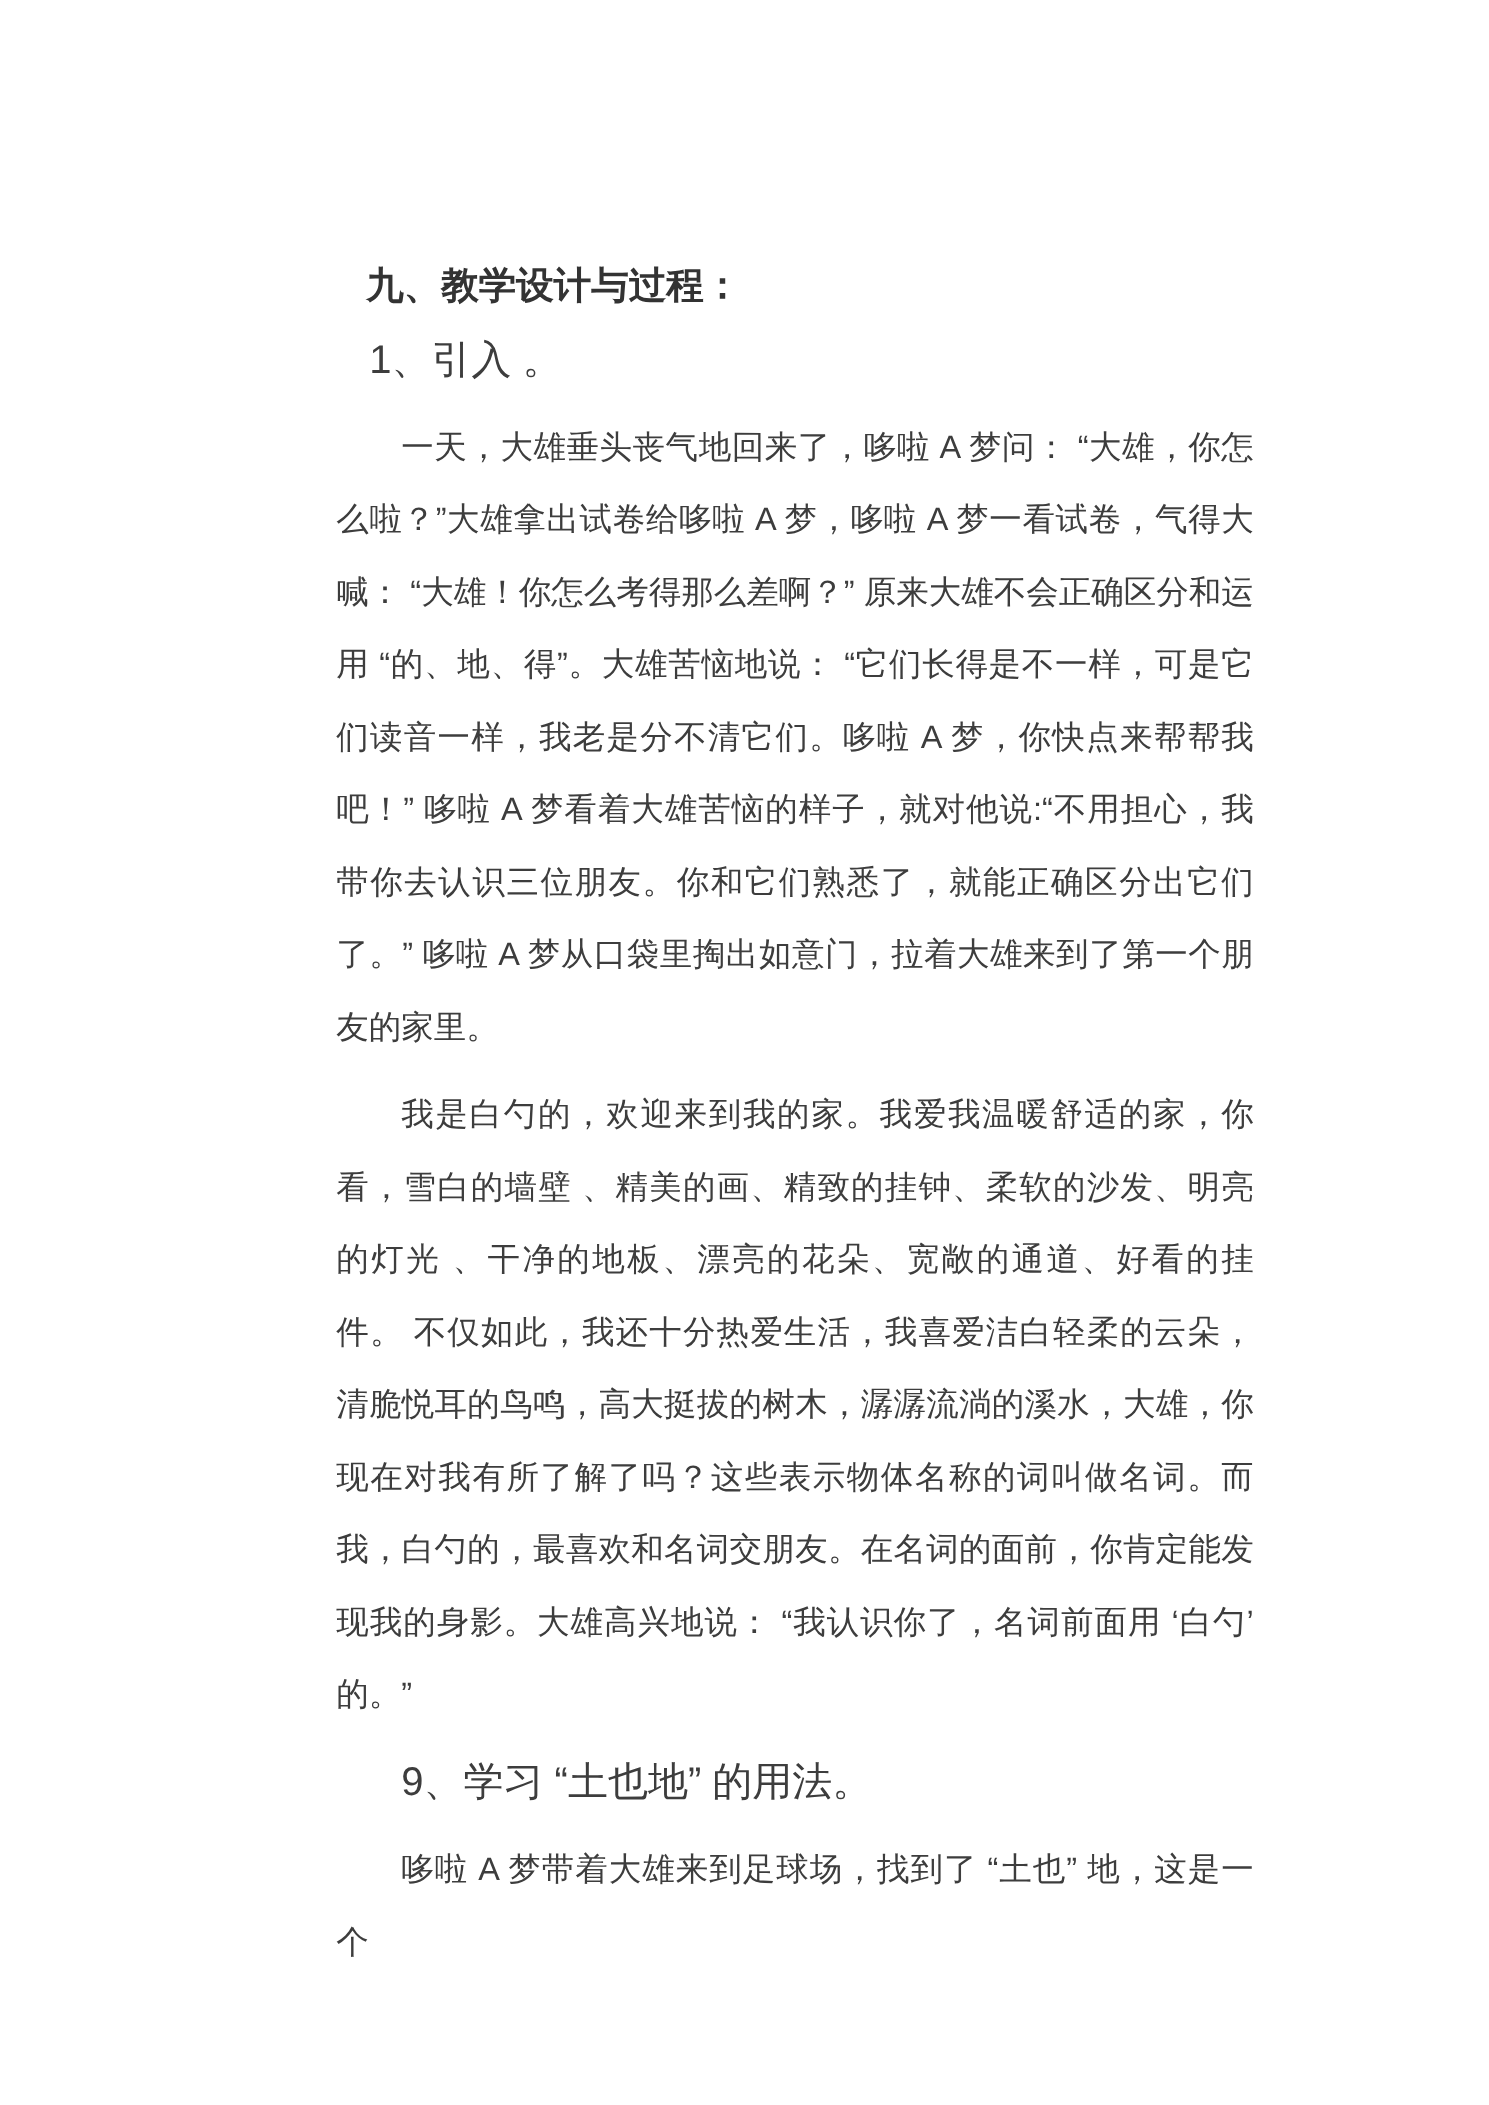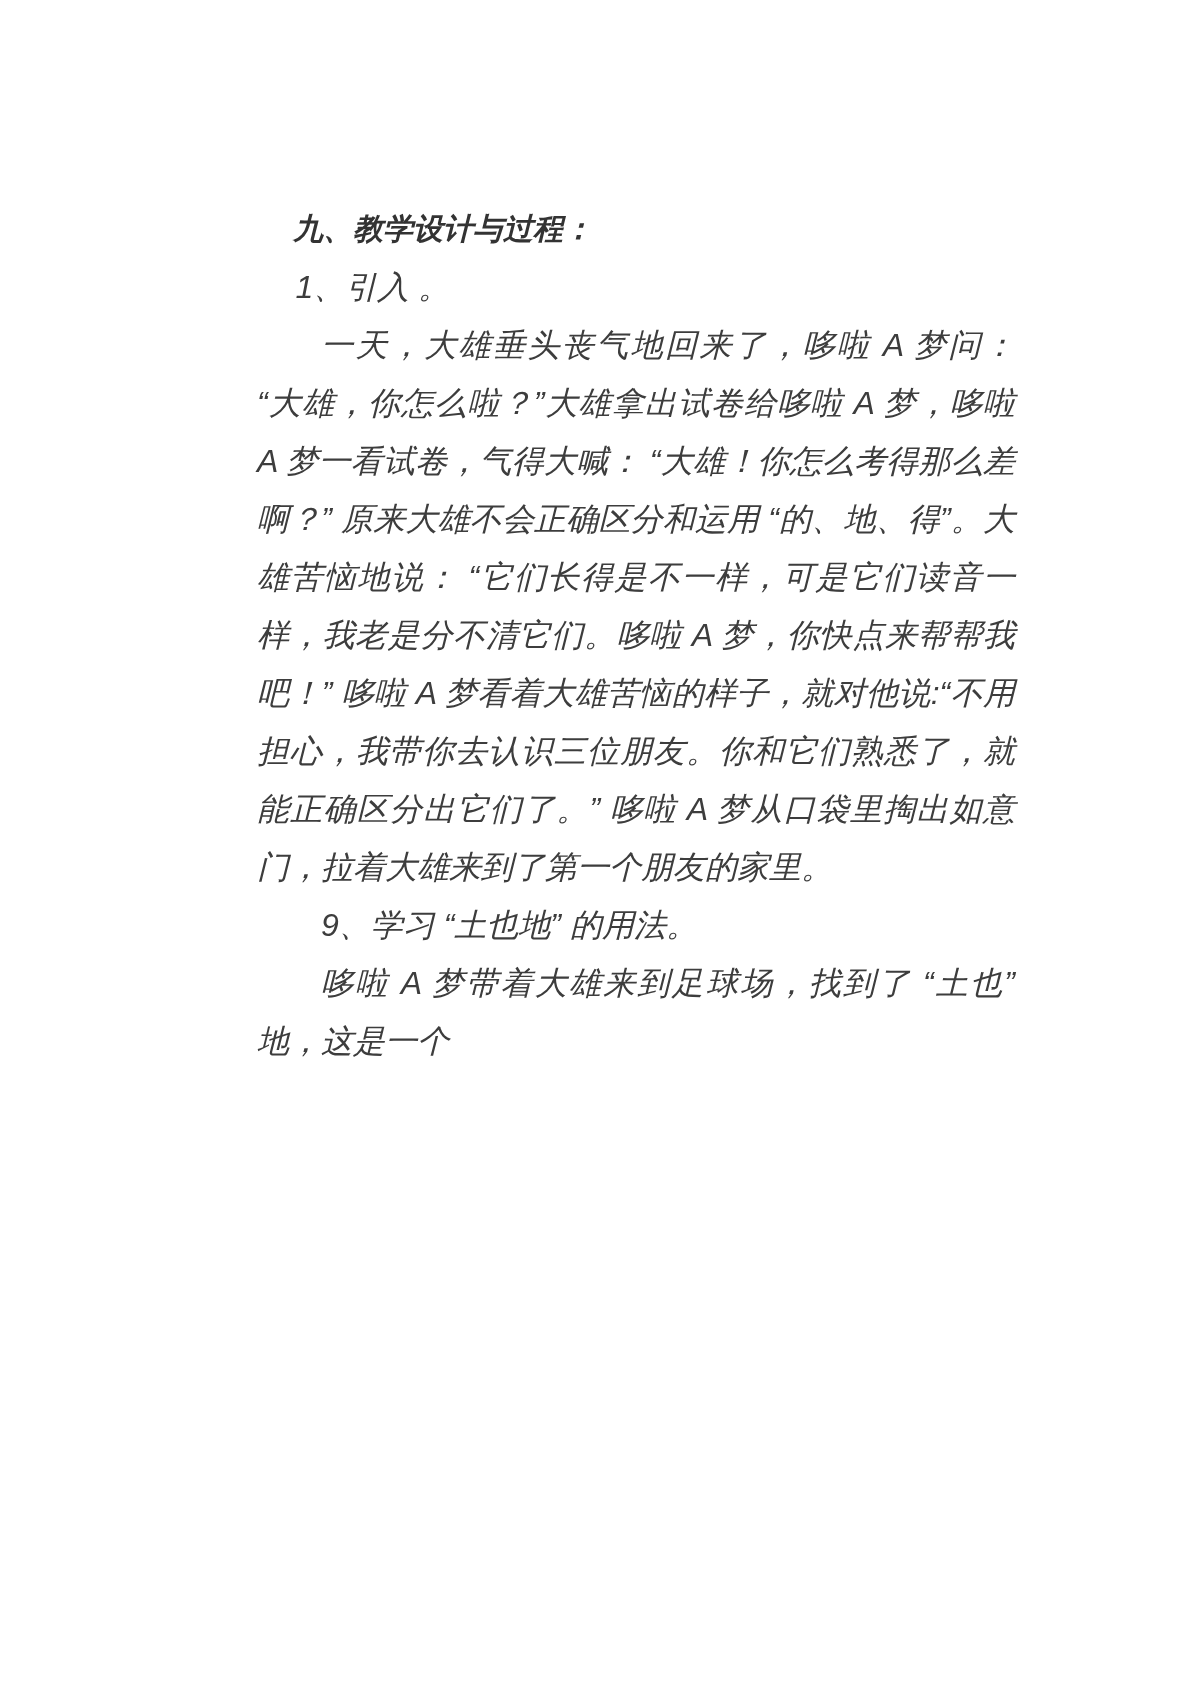--- a/index.html
+++ b/index.html
@@ -10,59 +10,59 @@
   .page {
     position: relative;
     width: 1017px;
     min-height: 1684px;
     margin: 0 auto;
     background: #ffffff;
     box-sizing: border-box;
     padding: 200px 89px 80px 170px;
     font-family: "Liberation Sans", "DejaVu Sans", sans-serif;
     color: #3d3d3d;
-    font-style: italic;
   }
   .doc-heading {
     margin: 0;
     font-size: 30px;
     font-weight: bold;
     line-height: 58px;
     text-indent: 1.2em;
     color: #333333;
   }
   .step-heading {
     margin: 0;
     font-size: 32px;
     font-weight: normal;
     line-height: 58px;
     text-indent: 1.2em;
   }
   .step-heading.deep {
     text-indent: 2em;
   }
   .paragraph {
-    margin: 0;
-    font-size: 32px;
+    margin: 12px;
+    font-size: 26px;
     line-height: 58px;
     text-align: justify;
     text-indent: 2em;
     word-break: break-all;
   }
 </style>
 </head>
 <body>
 
 <div class="page">
 
   <h2 class="doc-heading">九、教学设计与过程：</h2>
 
   <p class="step-heading">1、引入 。</p>
 
   <p class="paragraph">一天，大雄垂头丧气地回来了，哆啦 A 梦问： “大雄，你怎么啦？”大雄拿出试卷给哆啦 A 梦，哆啦 A 梦一看试卷，气得大喊： “大雄！你怎么考得那么差啊？” 原来大雄不会正确区分和运用 “的、地、得”。大雄苦恼地说： “它们长得是不一样，可是它们读音一样，我老是分不清它们。哆啦 A 梦，你快点来帮帮我吧！” 哆啦 A 梦看着大雄苦恼的样子，就对他说:“不用担心，我带你去认识三位朋友。你和它们熟悉了，就能正确区分出它们了。” 哆啦 A 梦从口袋里掏出如意门，拉着大雄来到了第一个朋友的家里。</p>
 
 
+  <p class="paragraph">我是白勺的，欢迎来到我的家。我爱我温暖舒适的家，你看，雪白的墙壁 、精美的画、精致的挂钟、柔软的沙发、明亮的灯光 、干净的地板、漂亮的花朵、宽敞的通道、好看的挂件。 不仅如此，我还十分热爱生活，我喜爱洁白轻柔的云朵，清脆悦耳的鸟鸣，高大挺拔的树木，潺潺流淌的溪水，大雄，你现在对我有所了解了吗？这些表示物体名称的词叫做名词。而我，白勺的，最喜欢和名词交朋友。在名词的面前，你肯定能发现我的身影。大雄高兴地说： “我认识你了，名词前面用 ‘白勺’ 的。”</p>
 
   <p class="step-heading deep">9、学习 “土也地” 的用法。</p>
 
   <p class="paragraph">哆啦 A 梦带着大雄来到足球场，找到了 “土也” 地，这是一个</p>
 
 </div>
 
 </body></html>

